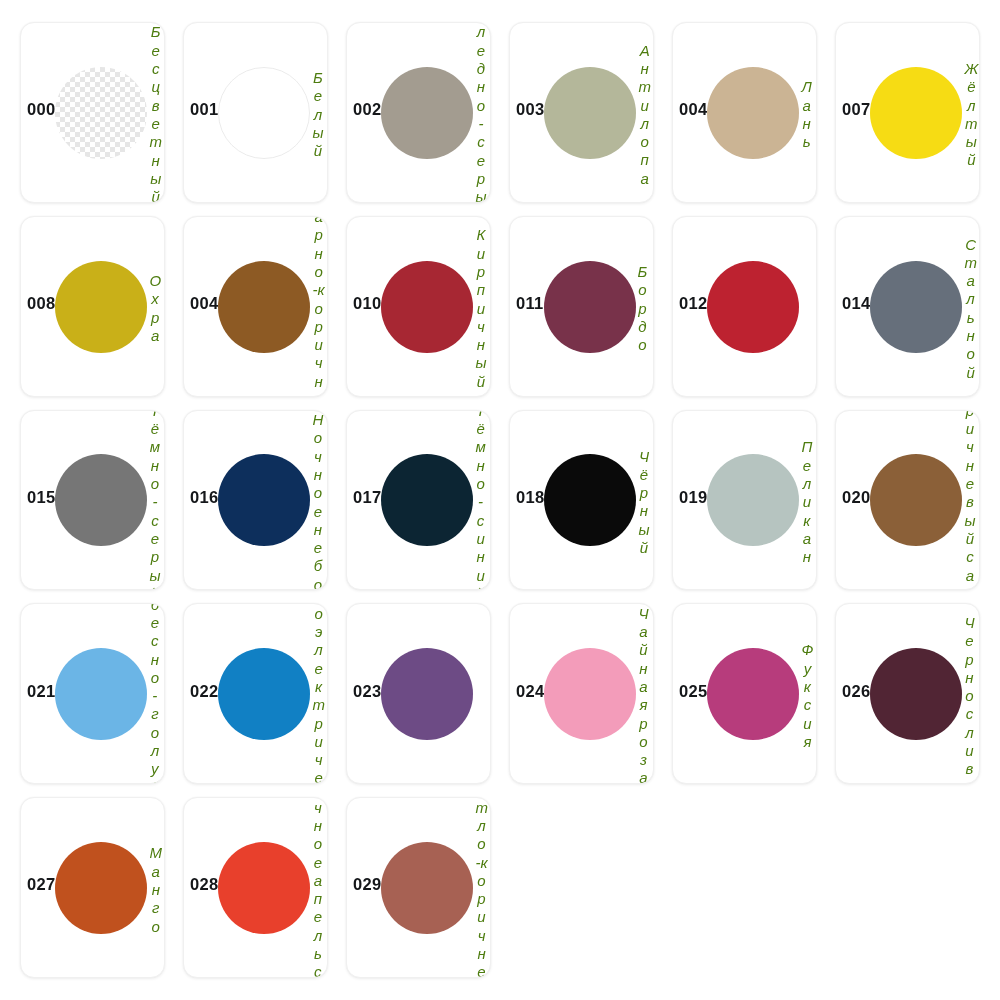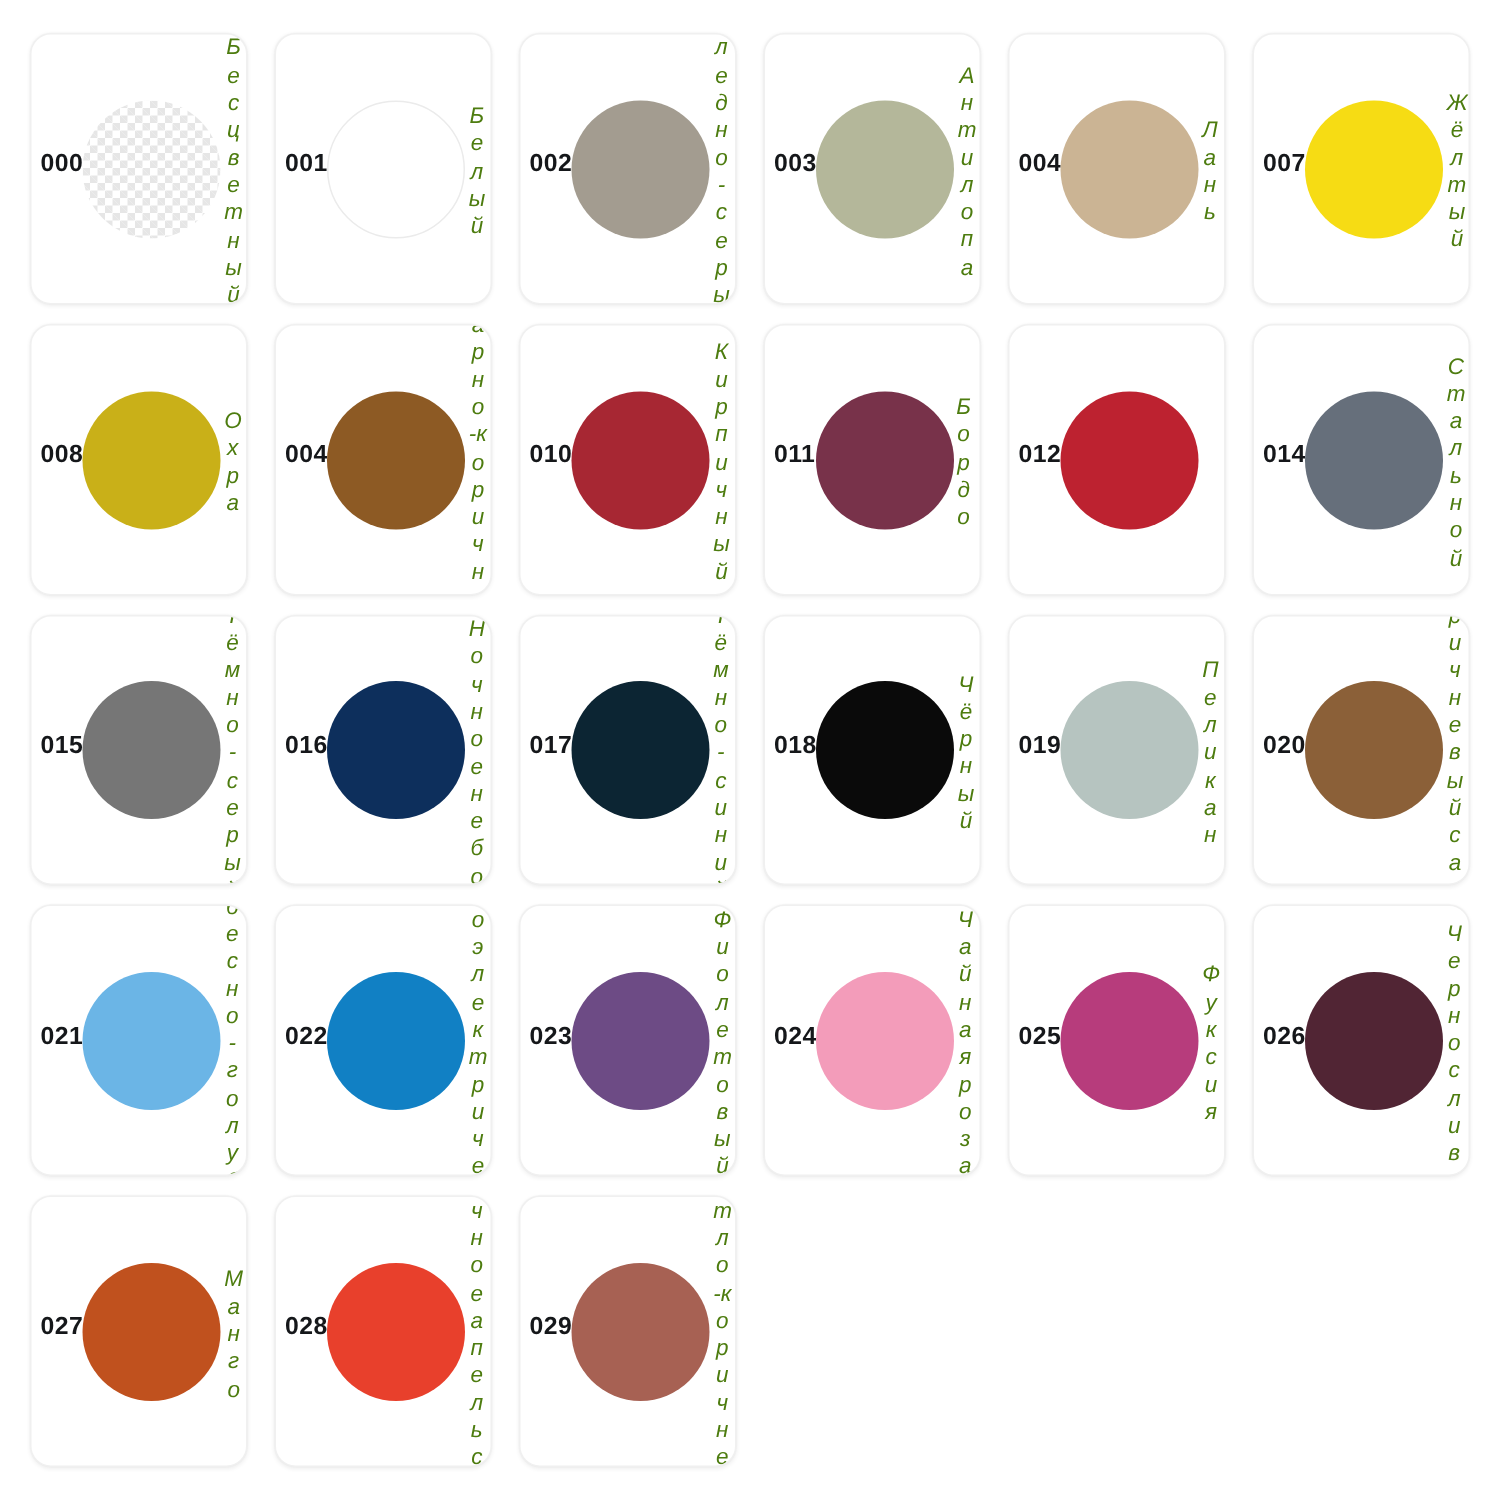--- a/index.html
+++ b/index.html
@@ -235,21 +235,20 @@
       <div class="swatch-disc-wrap">
         <div class="swatch-disc" style="background-color: rgb(17, 128, 196);"></div>
       </div>
       <div class="swatch-name">Бордо электрический</div>
     </div>
     <div class="swatch-card">
       <div class="swatch-code">023</div>
       <div class="swatch-disc-wrap">
         <div class="swatch-disc" style="background-color: rgb(109, 75, 133);"></div>
       </div>
-      <div class="swatch-name">Фиолетовый</div>
     </div>
     <div class="swatch-card">
       <div class="swatch-code">024</div>
       <div class="swatch-disc-wrap">
         <div class="swatch-disc" style="background-color: rgb(243, 156, 186);"></div>
       </div>
       <div class="swatch-name">Чайная роза</div>
     </div>
     <div class="swatch-card">
       <div class="swatch-code">025</div>

